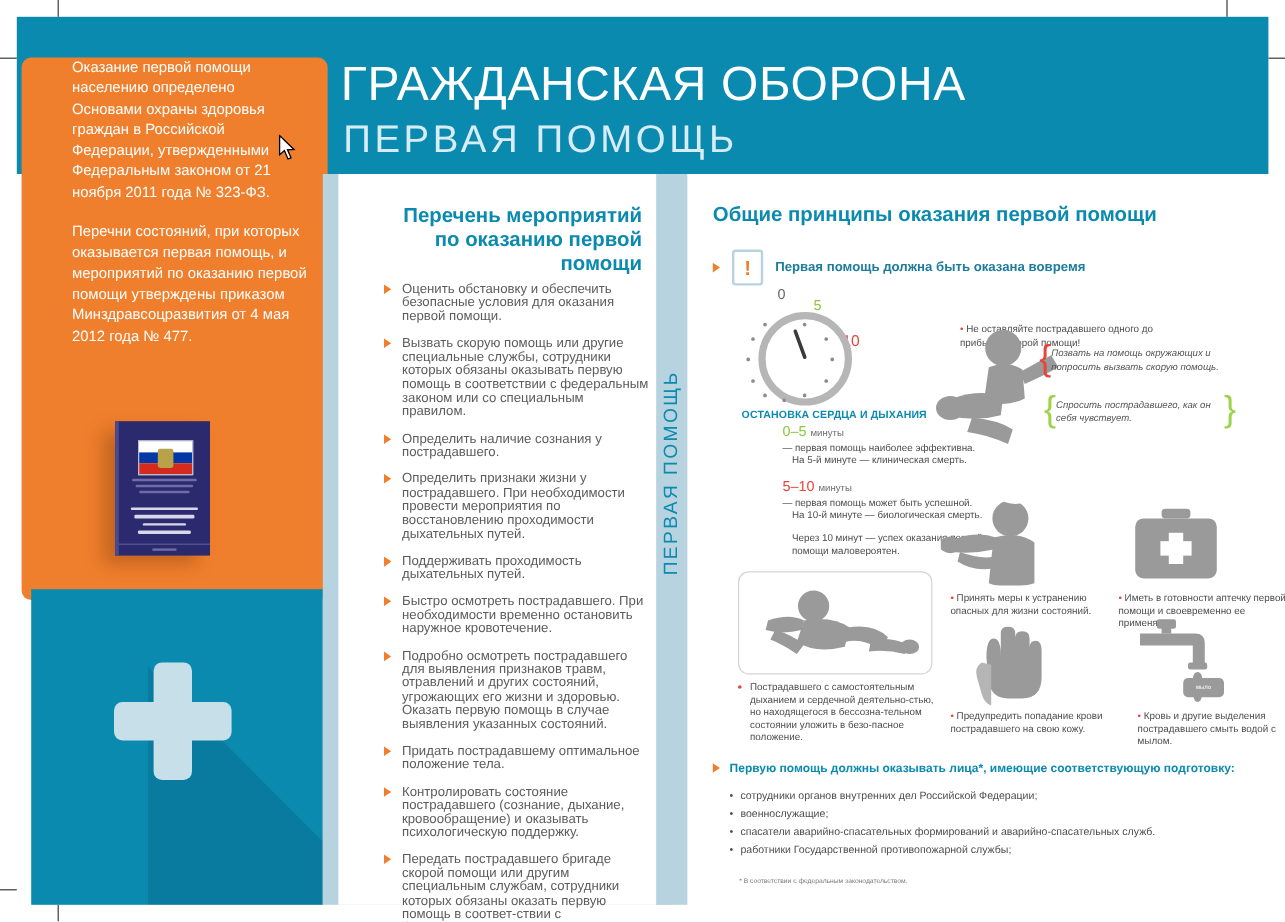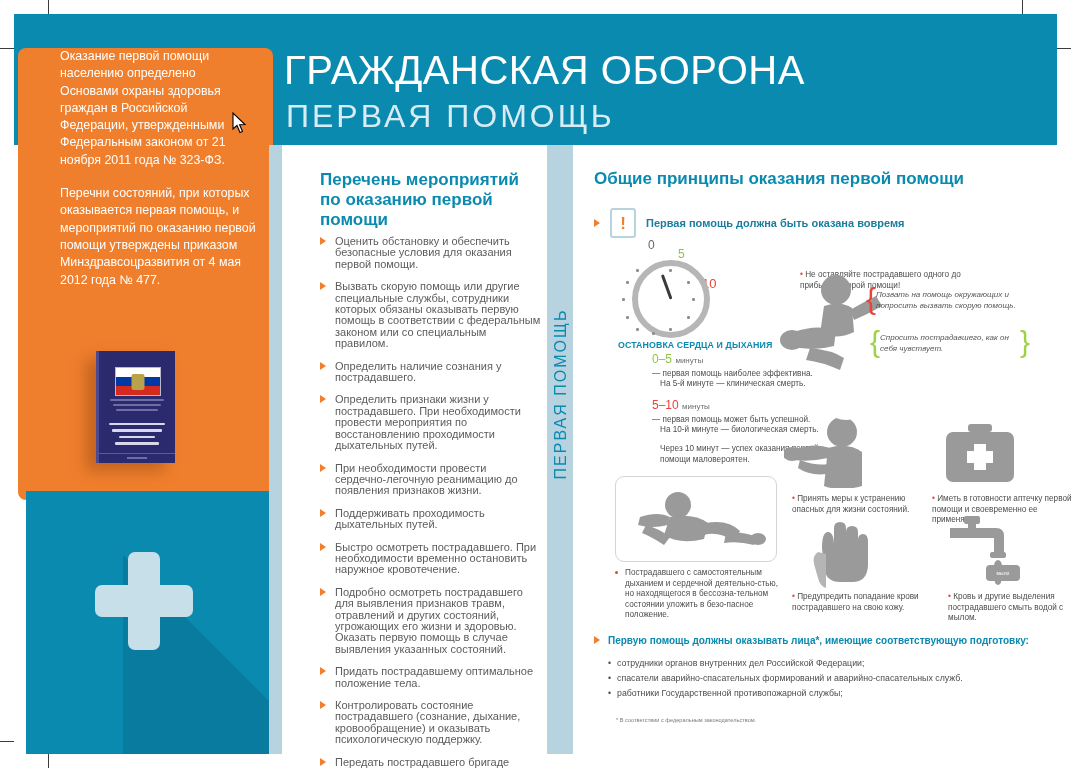--- a/index.html
+++ b/index.html
@@ -43,21 +43,21 @@
   .cross{position:absolute;left:69px;top:61px;width:98px;height:98px;}
   .cross i{position:absolute;background:#c6dfe9;border-radius:7px;display:block;}
   .cross i.vv{left:33px;top:0;width:32px;height:98px;}
   .cross i.hh{left:0;top:33px;width:98px;height:32px;}
 
   
   .lightcol{position:absolute;left:255px;top:131px;width:290px;height:609px;background:#b8d3e0;}
   .whitecol{position:absolute;left:268px;top:131px;width:265px;height:609px;background:#ffffff;}
 
   
-  .list-head{position:absolute;left:306px;top:156px;width:215px;color:#0b8ab0;font-size:17px;font-weight:bold;line-height:20px;}
+  .list-head{position:absolute;left:306px;top:156px;width:215px;color:#0b8ab0;font-size:17px;font-weight:bold;line-height:20px;text-align:right;}
   .steps{position:absolute;left:306px;top:222px;width:222px;}
   .step{position:relative;padding-left:15px;margin-bottom:11px;font-size:11px;line-height:11.4px;color:#5c5c5c;}
   .step .tri{position:absolute;left:0;top:1px;width:0;height:0;border-left:6px solid #f07f2d;border-top:4px solid transparent;border-bottom:4px solid transparent;}
 
   
   .vtab{position:absolute;left:533px;top:131px;width:26px;height:609px;background:#b8d3e0;}
   .vtab span{position:absolute;left:-94px;top:240px;width:215px;transform:rotate(-90deg);
     color:#0b8ab0;font-size:16px;letter-spacing:2px;text-align:center;}
 
   
@@ -172,21 +172,21 @@
 
   <div class="lightcol"></div>
   <div class="whitecol"></div>
 
   <div class="list-head">Перечень мероприятий по оказанию первой помощи</div>
   <div class="steps">
     <div class="step"><span class="tri"></span><span>Оценить обстановку и обеспечить безопасные условия для оказания первой помощи.</span></div>
     <div class="step"><span class="tri"></span><span>Вызвать скорую помощь или другие специальные службы, сотрудники которых обязаны оказывать первую помощь в соответствии с федеральным законом или со специальным правилом.</span></div>
     <div class="step"><span class="tri"></span><span>Определить наличие сознания у пострадавшего.</span></div>
     <div class="step"><span class="tri"></span><span>Определить признаки жизни у пострадавшего. При необходимости провести мероприятия по восстановлению проходимости дыхательных путей.</span></div>
-    <div class="step"><span class="tri"></span><span>При необходимости провести сердечно‑легочную реанимацию до появления признаков жизни.</span></div>
+    <div class="step"><span class="tri"></span></div>
     <div class="step"><span class="tri"></span><span>Поддерживать проходимость дыхательных путей.</span></div>
     <div class="step"><span class="tri"></span><span>Быстро осмотреть пострадавшего. При необходимости временно остановить наружное кровотечение.</span></div>
     <div class="step"><span class="tri"></span><span>Подробно осмотреть пострадавшего для выявления признаков травм, отравлений и других состояний, угрожающих его жизни и здоровью. Оказать первую помощь в случае выявления указанных состояний.</span></div>
     <div class="step"><span class="tri"></span><span>Придать пострадавшему оптимальное положение тела.</span></div>
     <div class="step"><span class="tri"></span><span>Контролировать состояние пострадавшего (сознание, дыхание, кровообращение) и оказывать психологическую поддержку.</span></div>
     <div class="step"><span class="tri"></span><span>Передать пострадавшего бригаде скорой помощи или другим специальным службам, сотрудники которых обязаны оказать первую помощь в соответ‑ствии с федеральным законом или со специальным правилом.</span></div>
   </div>
 
   <div class="vtab">
     <span>ПЕРВАЯ ПОМОЩЬ</span>
@@ -325,20 +325,21 @@
     <span style="color:#e8443b">•</span> <span>Кровь и другие выделения пострадавшего смыть водой с мылом.</span>
   </div>
 
   <div class="bottom">
     <div class="bt-h">
       <span class="tri"></span>
       <span>Первую помощь должны оказывать лица*, имеющие соответствующую подготовку:</span>
     </div>
     <ul class="bt-list">
       <li>сотрудники органов внутренних дел Российской Федерации;</li>
+      <li>военнослужащие;</li>
       <li>спасатели аварийно‑спасательных формирований и аварийно‑спасательных служб.</li>
       <li>работники Государственной противопожарной службы;</li>
     </ul>
     <div class="bt-note">* В соответствии с федеральным законодательством.</div>
   </div>
 
 </div>
 
 <svg style="position:absolute;left:232px;top:112px" width="16" height="22" viewBox="0 0 16 22">
   <path d="M1 1 L1 17 L5 13.5 L8 20.5 L10.5 19.5 L7.6 12.8 L13 12.5 Z" fill="#ffffff" stroke="#000000" stroke-width="1.1"></path>

